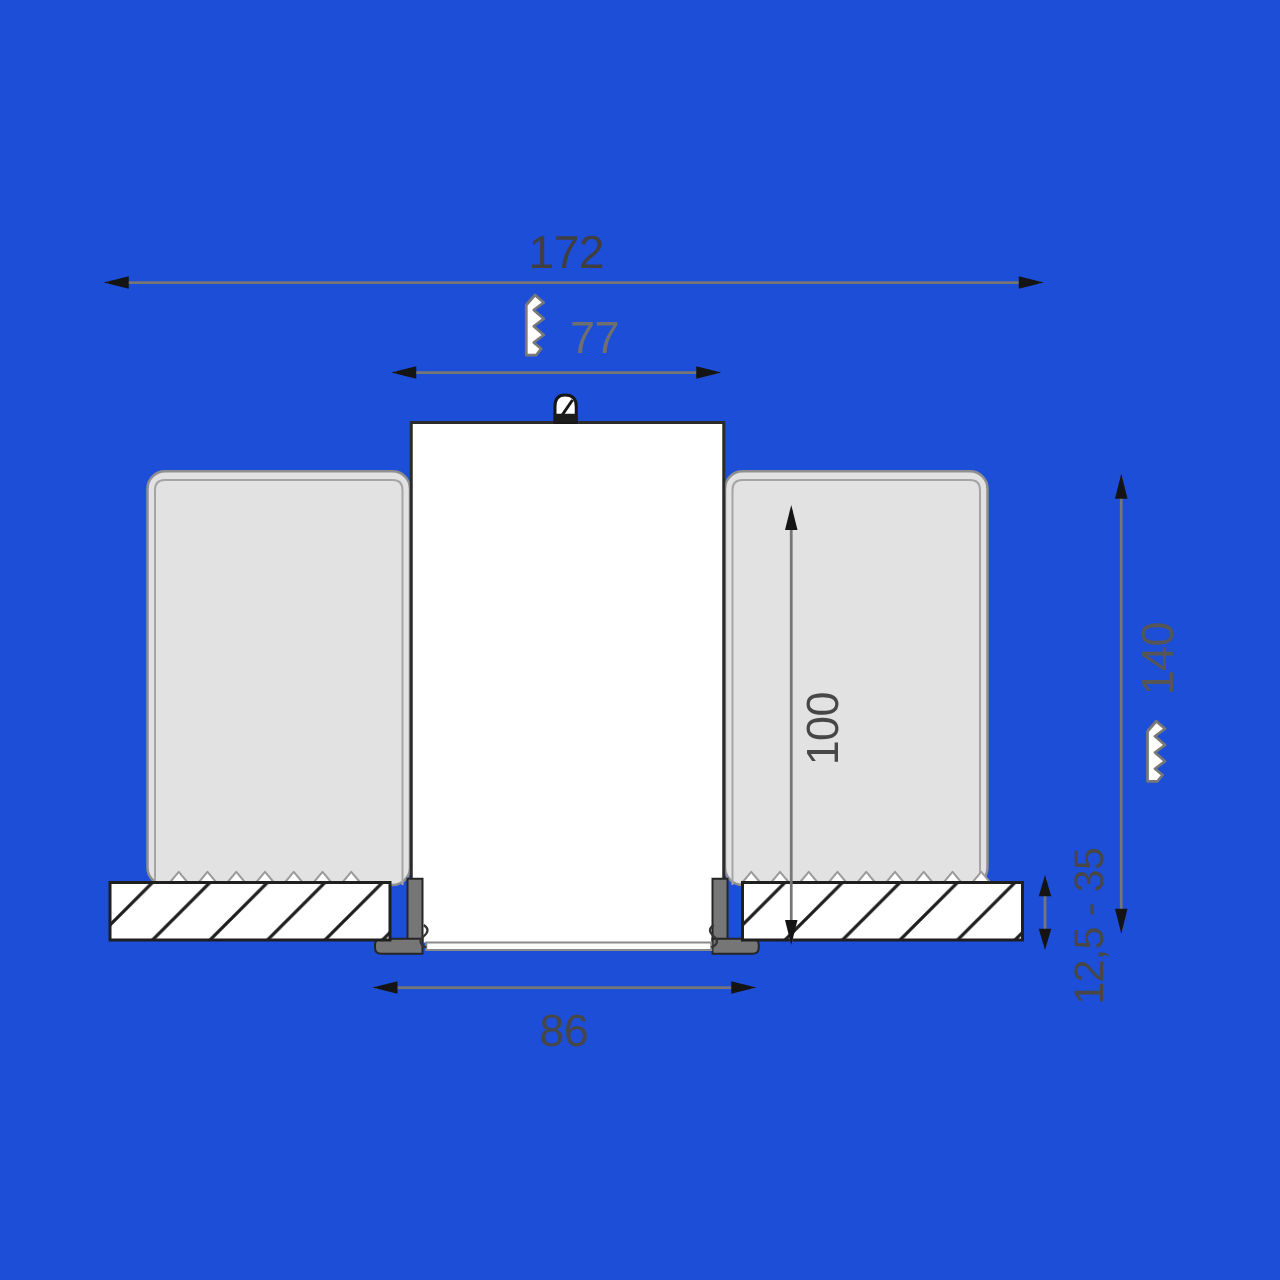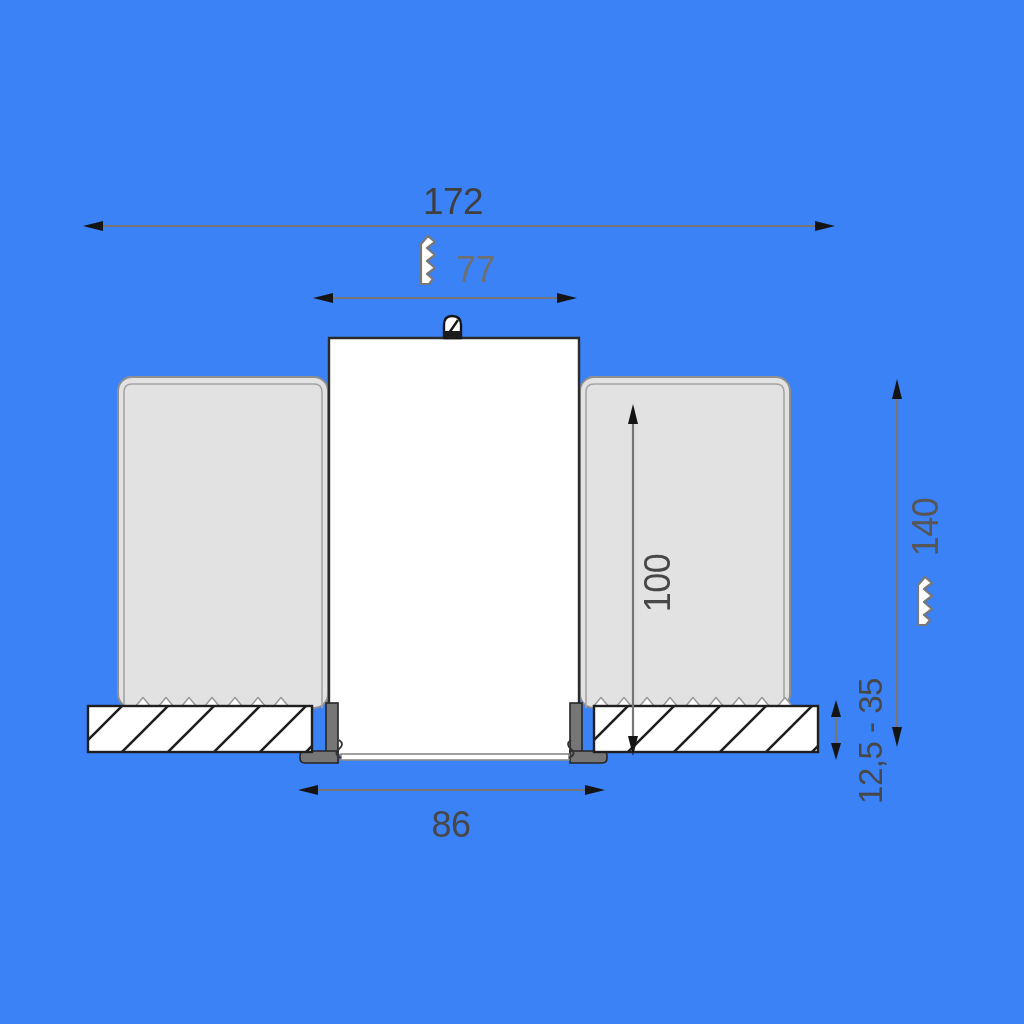--- a/index.html
+++ b/index.html
@@ -7,21 +7,21 @@
     padding: 0;
     width: 1024px;
     height: 1024px;
     background: #ffffff;
     font-family: "Liberation Sans", sans-serif;
   }
   .canvas {
     position: relative;
     width: 1024px;
     height: 1024px;
-    background: #3b82f6;
+    background: #1d4ed8;
     overflow: hidden;
   }
   svg { display: block; }
   .dim-text {
     font-family: "Liberation Sans", sans-serif;
     font-size: 36px;
     letter-spacing: -0.5px;
     fill: #4a4a4a;
   }
   .dim-text-light { fill: #6f6f6f; }

